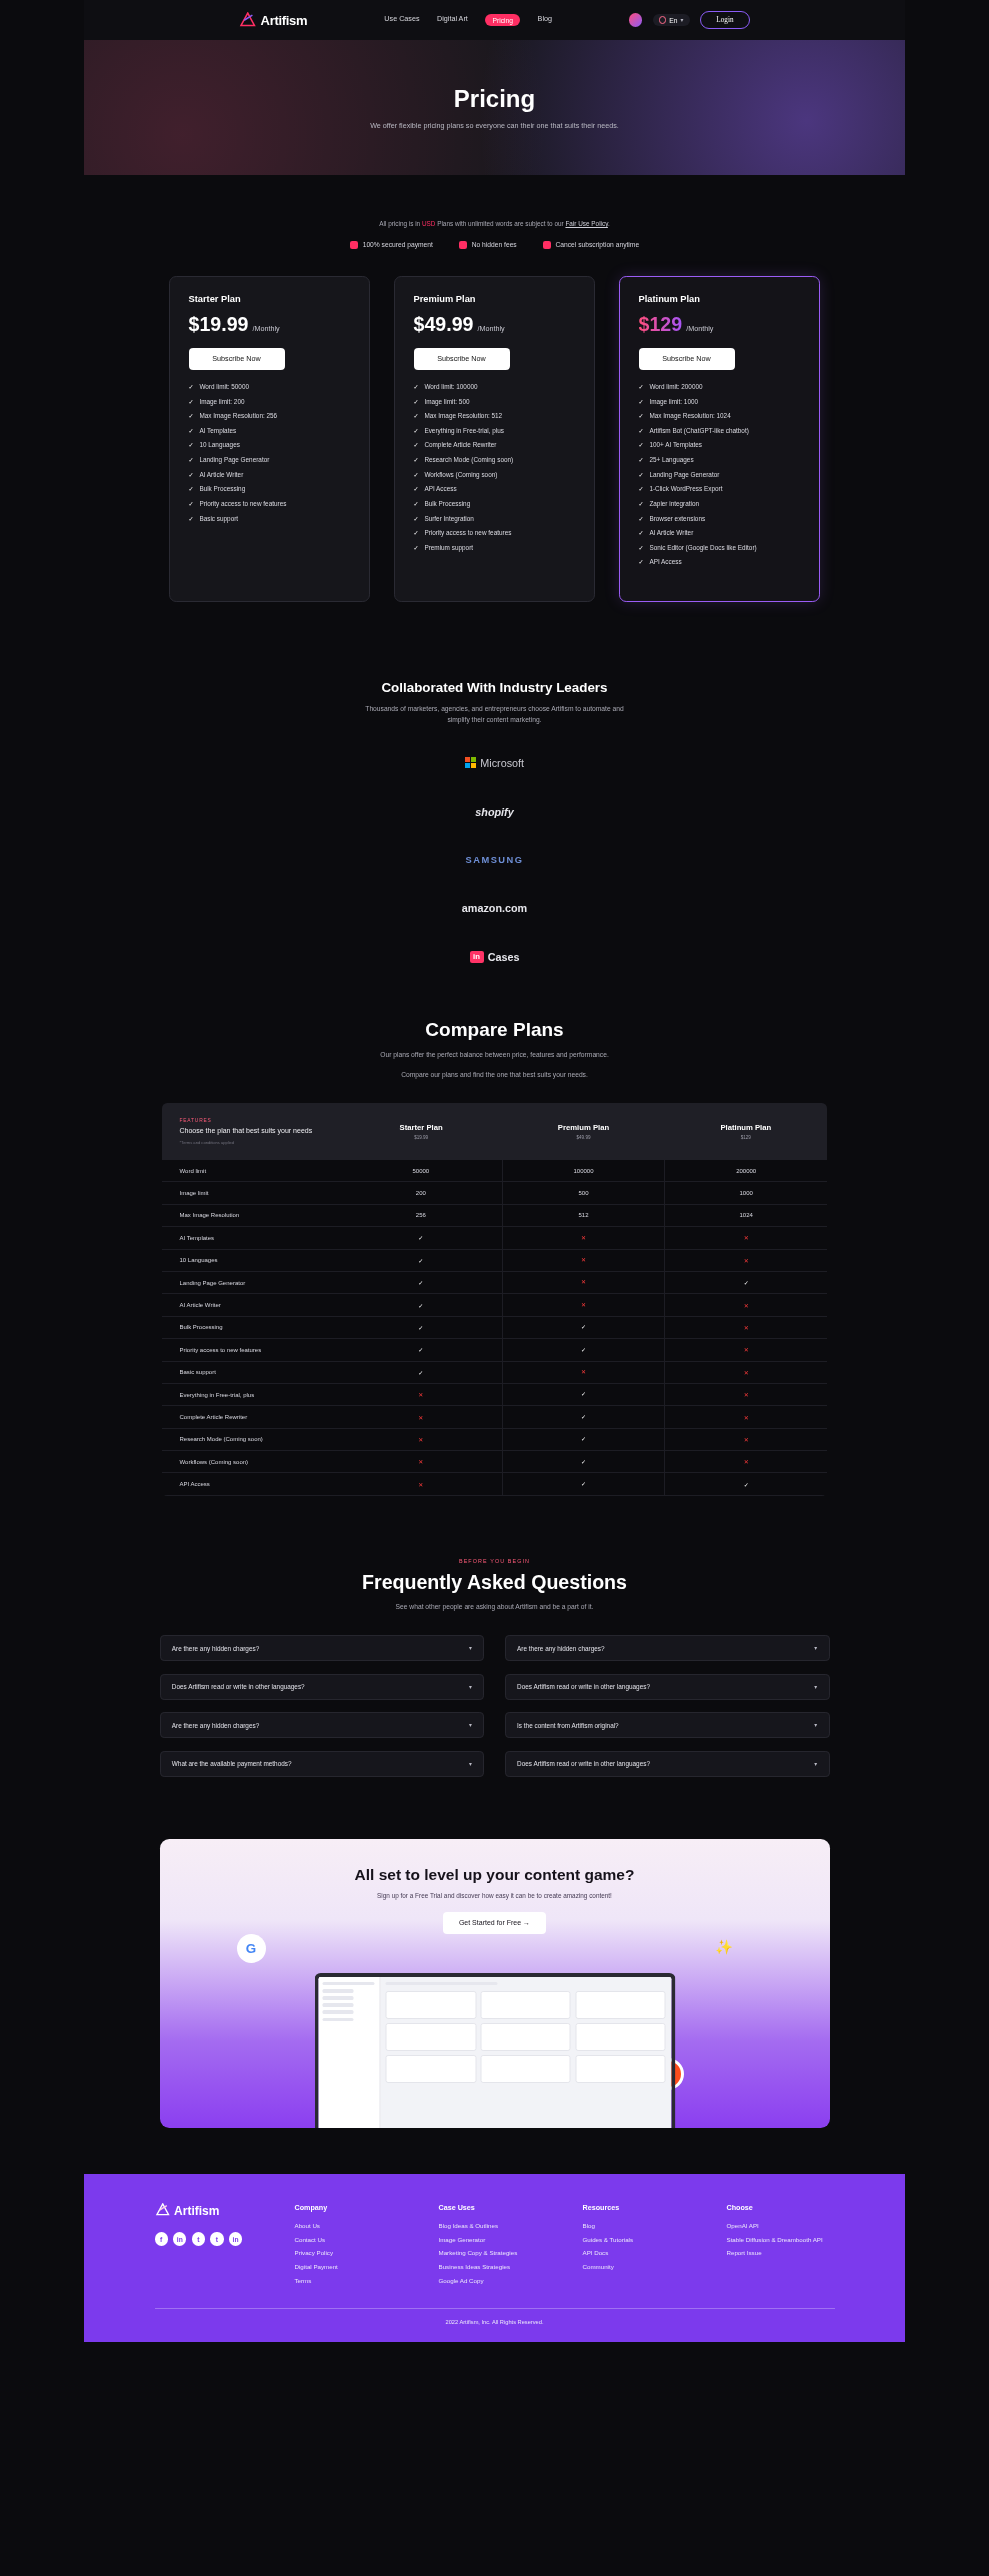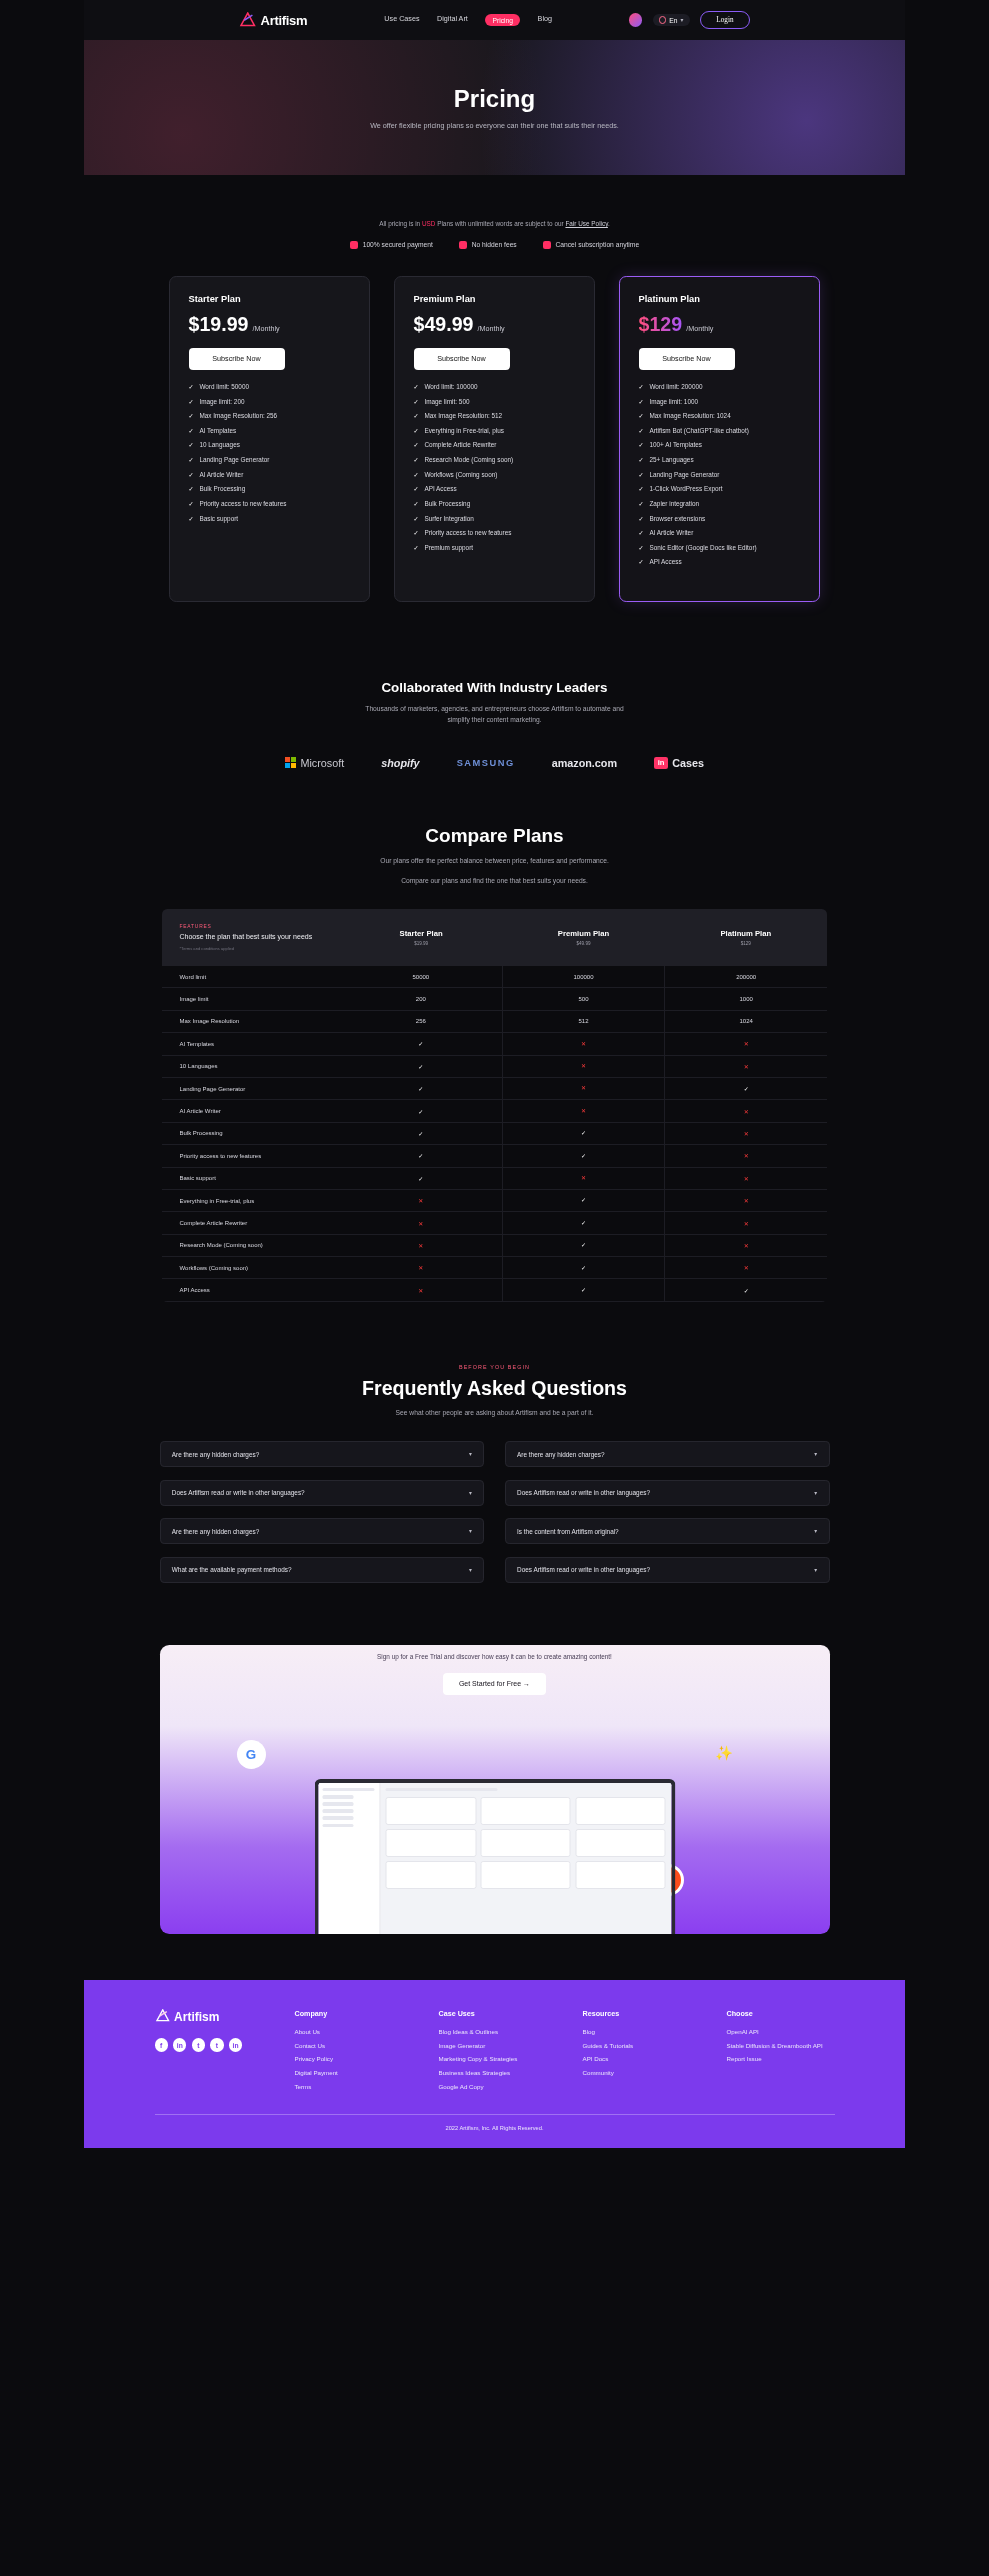--- a/index.html
+++ b/index.html
@@ -105,21 +105,21 @@
     width: 96px; height: 21.6px; background: #fff; color: #111; border: none;
     border-radius: 4.1px; font-size: 7.2px; cursor: pointer; font-family: inherit; margin-bottom: 13.4px;
   }
   .feat { display: flex; align-items: flex-start; gap: 5.7px; font-size: 6.4px; color: #dcdce3; margin-bottom: 7.2px; }
   .tick { color: #fff; font-size: 6.2px; line-height: 1.2; }
 
   
   .collab { text-align: center; padding: 20.6px 0 46px; }
   .collab h2 { font-size: 13.4px; font-weight: bold; margin-bottom: 8.2px; }
   .collab p { font-size: 6.7px; color: #aaaab4; line-height: 1.7; }
-  .brands { display: flex; justify-content: center; align-items: center; gap: 37px; margin-top: 31px; }
+  .brands { display: flex; justify-content: flex-start; align-items: center; gap: 37px; margin-top: 31px; flex-direction: column; }
   .brand { font-size: 10.8px; color: #c9c9d0; display: flex; align-items: center; gap: 4.1px; }
   .ms-grid { display: grid; grid-template-columns: 5.2px 5.2px; grid-template-rows: 5.2px 5.2px; gap: 1px; }
   .ms-grid i { display: block; }
   .brand-shopify { font-weight: bold; color: #e7e7ec; font-style: italic; }
   .brand-samsung { color: #6e8fd6; letter-spacing: 1.5px; font-weight: bold; font-size: 9.3px; }
   .brand-amazon { font-weight: bold; color: #e7e7ec; }
   .invision-box { background: #ff3366; color: #fff; padding: 1.5px 3.6px; border-radius: 2.1px; font-weight: bold; font-size: 7.7px; }
 
   
   .compare { text-align: center; padding: 10.3px 0 0; }
@@ -623,20 +623,21 @@
         </div>
       <div class="faq-item">
           <span>Does Artifism read or write in other languages?</span>
           <span class="chev">▾</span>
         </div>
     </div>
   </div>
 
   <div class="cta-wrap">
     <div class="cta">
+      <h2>All set to level up your content game?</h2>
       <p>Sign up for a Free Trial and discover how easy it can be to create amazing content!</p>
       <button class="cta-btn">Get Started for Free  →</button>
 
       <span class="bubble b-google">G</span>
       <span class="bubble b-teal"></span>
       <span class="bubble b-blue"></span>
       <span class="bubble b-red"></span>
       <span class="bubble b-dark"></span>
       <span class="bubble b-target"></span>
       <span class="b-spark" style="position:absolute;">✨</span>

